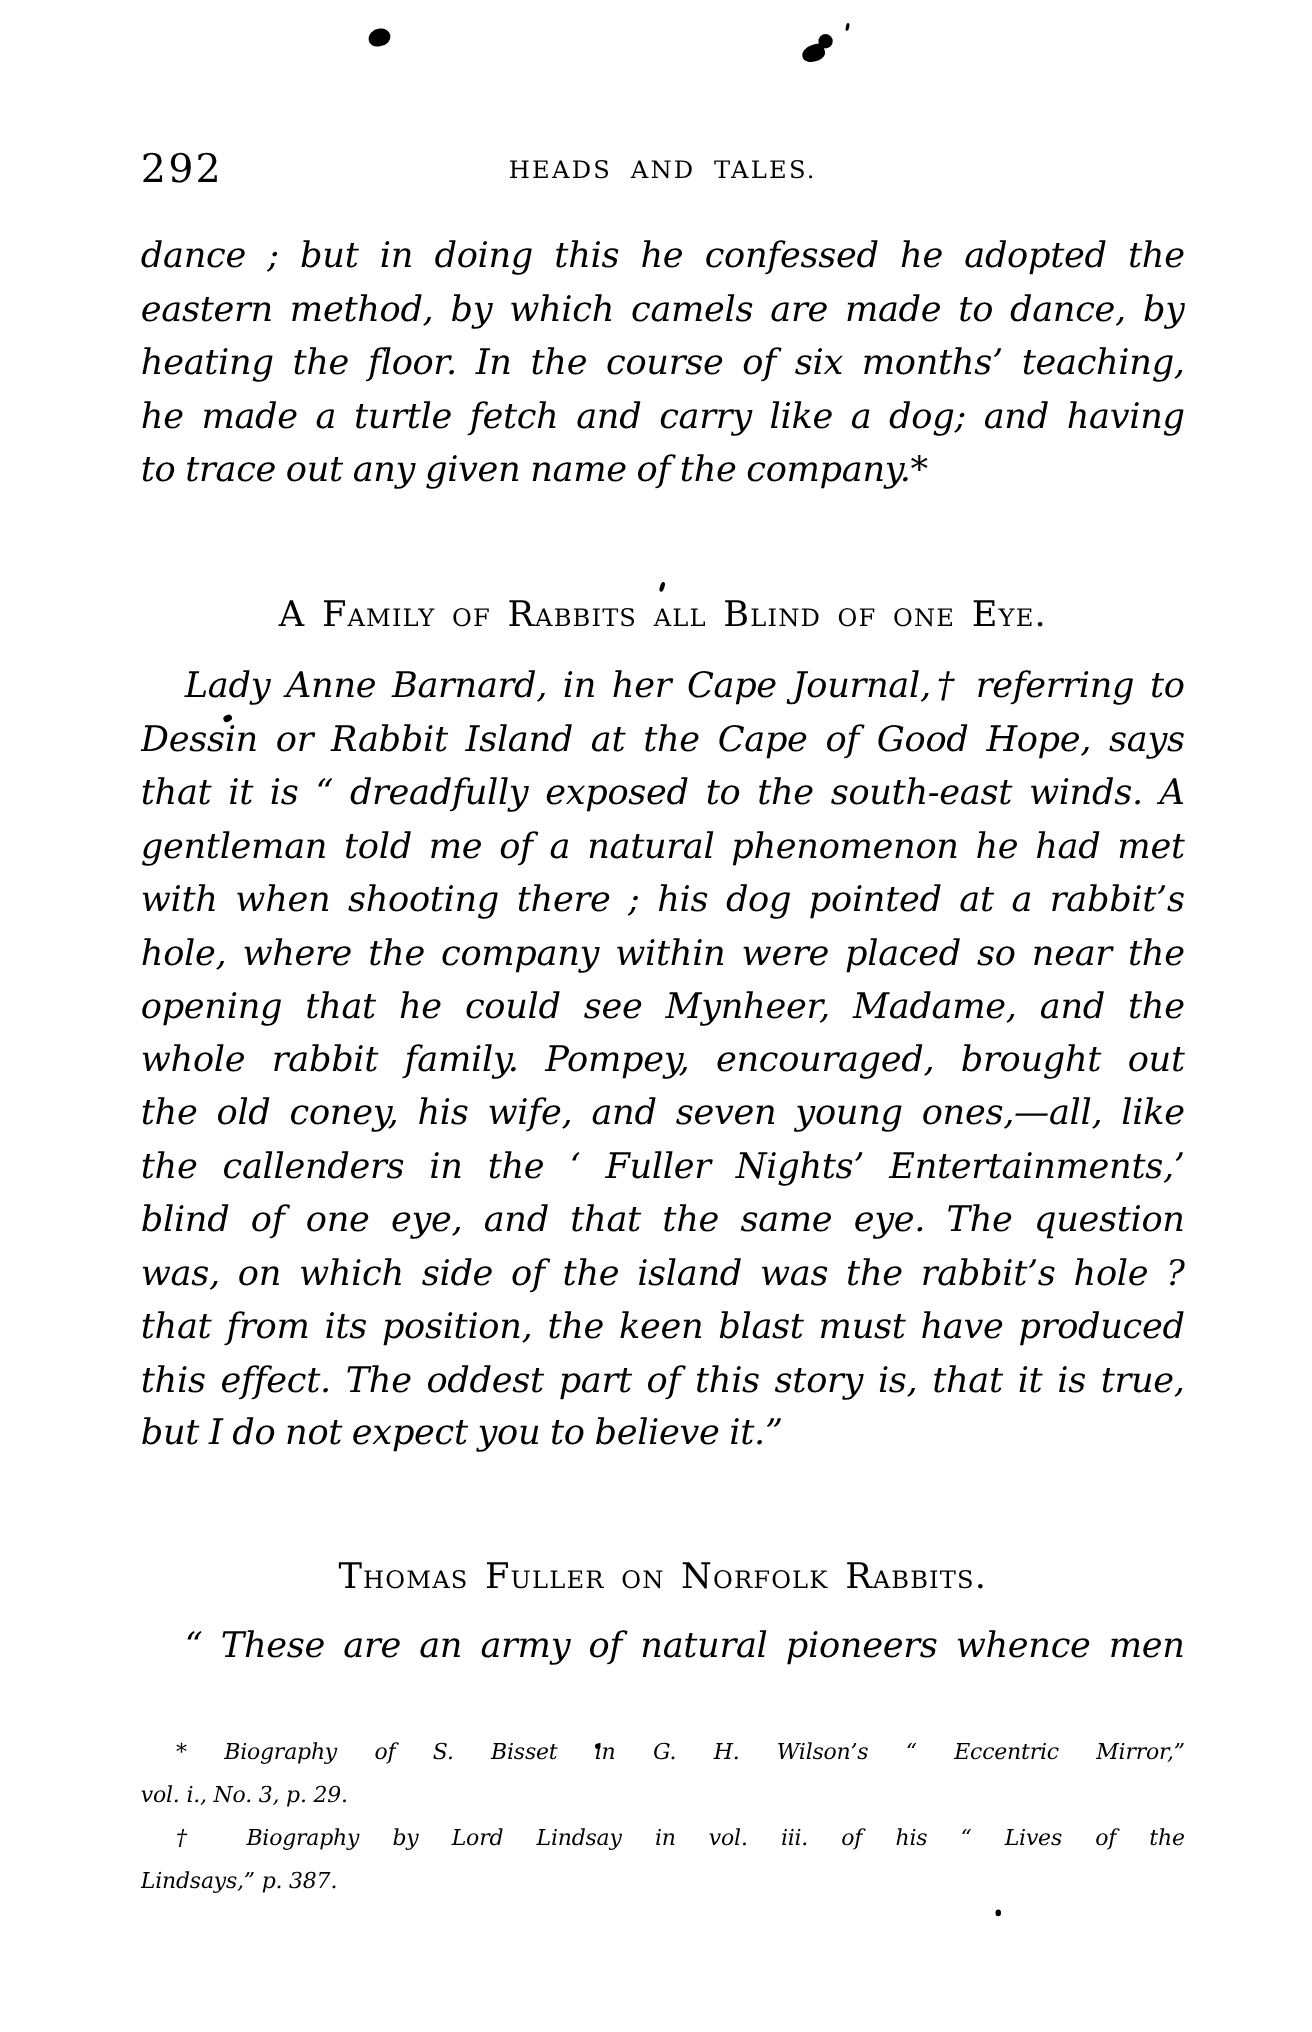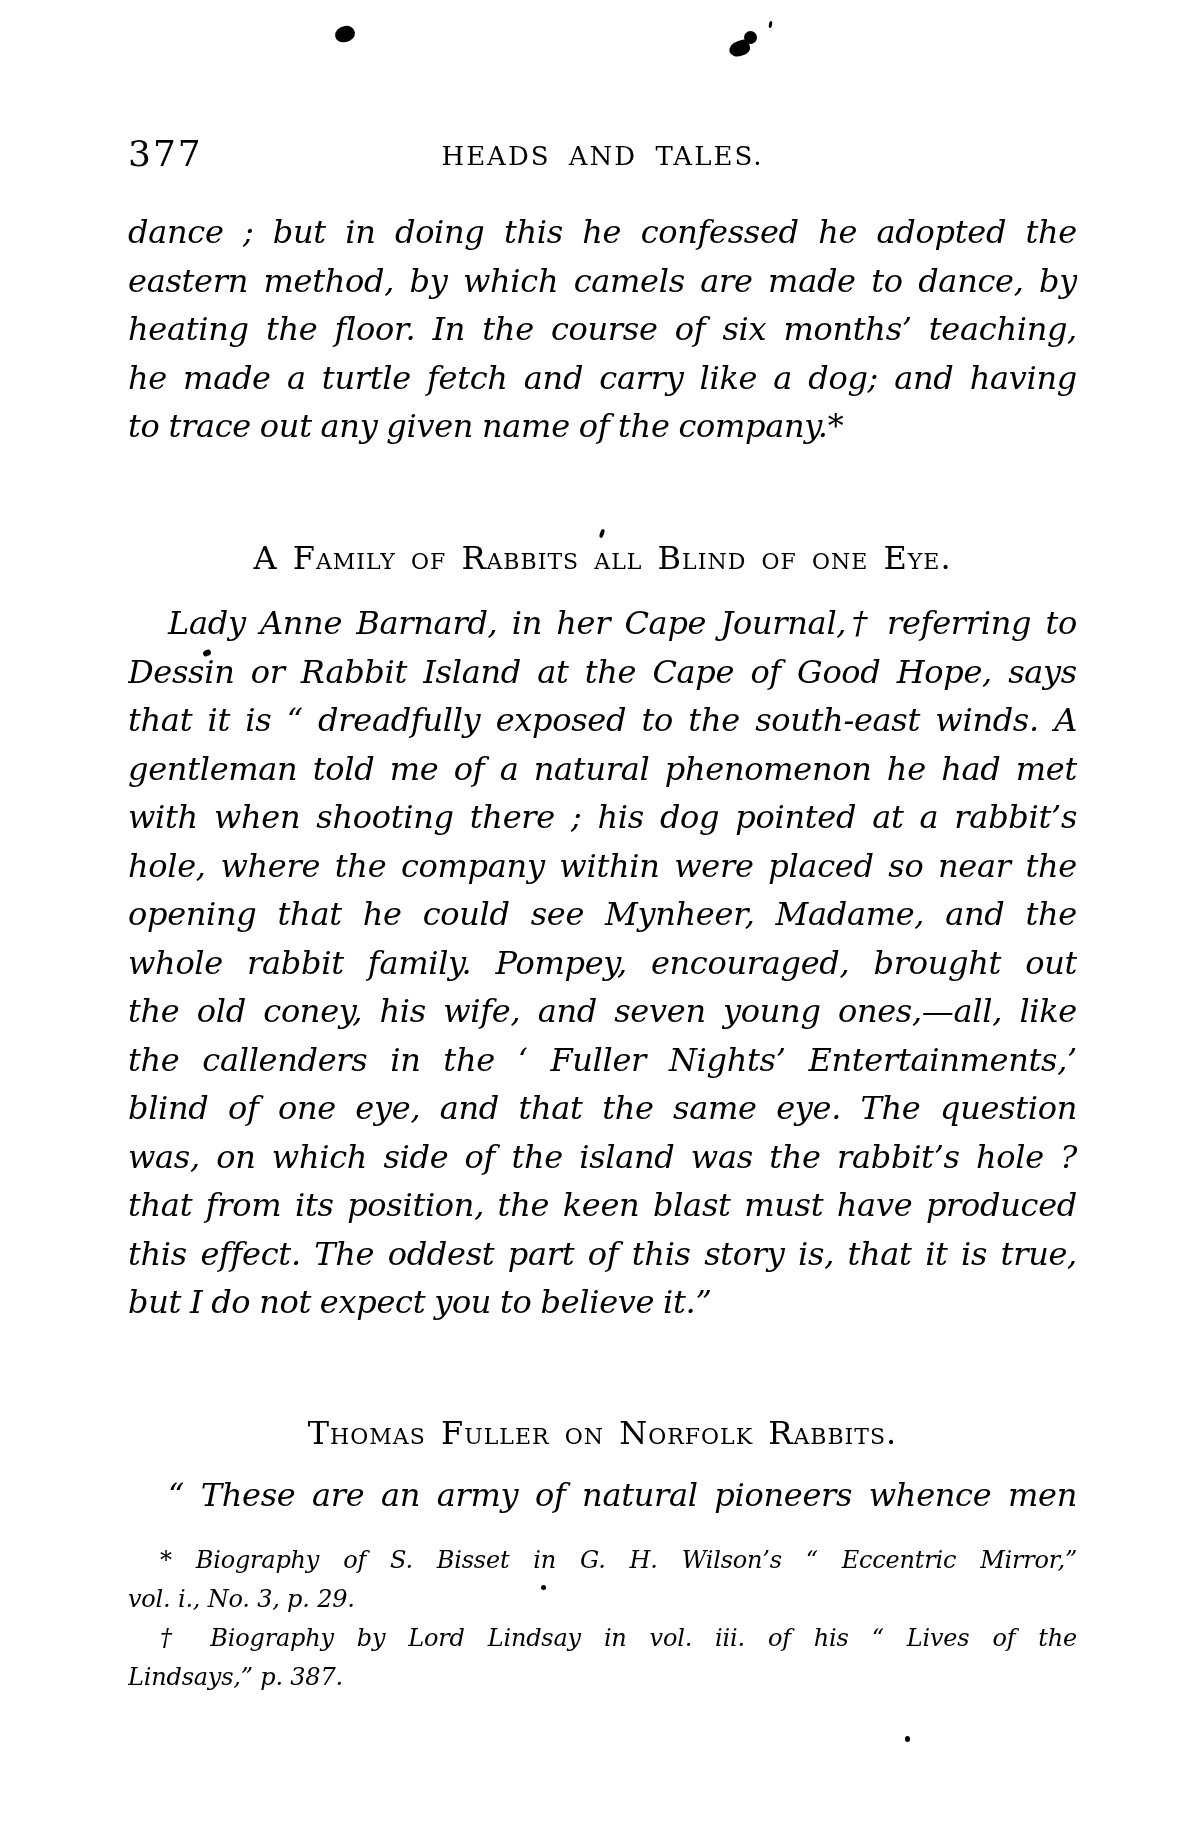--- a/index.html
+++ b/index.html
@@ -12,34 +12,34 @@
     font-family:"DejaVu Serif","Liberation Serif",serif;
     overflow:hidden;
   }
   .col{position:absolute;left:128px;width:949px;}
   .pagenum{
     position:absolute;left:128px;top:136px;
     font-size:36px;line-height:36px;letter-spacing:2px;
   }
   .running-head{
     position:absolute;left:128px;top:140px;width:949px;
-    text-align:center;font-size:26px;line-height:32px;
+    text-align:center;font-size:22px;line-height:32px;
     letter-spacing:2px;word-spacing:8px;
   }
   .para{font-size:32px;line-height:48.5px;letter-spacing:-0.3px;word-spacing:-1px;}
   .line{text-align:justify;text-align-last:justify;overflow:hidden;white-space:nowrap;font-style:italic;}
   .line.last{text-align-last:left;}
   .indent{text-indent:40px;}
   .heading{
     text-align:center;
     font-variant:small-caps;
     font-size:32px;line-height:48px;
     letter-spacing:1px;word-spacing:4px;
   }
-  .footnote{font-size:24px;line-height:39px;letter-spacing:-0.2px;}
+  .footnote{font-size:20px;line-height:39px;letter-spacing:-0.2px;margin-top:32px;}
   .fn-indent{text-indent:32px;}
   .ink{position:absolute;background:#000000;}
   .blob-a{left:335px;top:26px;width:20px;height:16px;border-radius:60% 50% 55% 45%;transform:rotate(-8deg);}
   .speck-top{left:769px;top:21px;width:3px;height:7px;border-radius:40%;transform:rotate(12deg);}
   .blob-b{left:744px;top:31px;width:13px;height:13px;border-radius:50%;}
   .blob-c{left:729px;top:41px;width:21px;height:15px;border-radius:70% 40% 55% 65%;transform:rotate(-18deg);}
   .speck-heading{left:600px;top:529px;width:4px;height:9px;border-radius:45%;transform:rotate(18deg);}
   .speck-dessin{left:203px;top:650px;width:8px;height:6px;border-radius:45%;transform:rotate(-28deg);}
   .speck-fn{left:541px;top:1585px;width:5px;height:5px;border-radius:50%;}
   .speck-bottom{left:905px;top:1736px;width:5px;height:6px;border-radius:50%;}
@@ -51,21 +51,21 @@
 
   <div class="ink blob-a"></div>
   <div class="ink speck-top"></div>
   <div class="ink blob-b"></div>
   <div class="ink blob-c"></div>
   <div class="ink speck-heading"></div>
   <div class="ink speck-dessin"></div>
   <div class="ink speck-fn"></div>
   <div class="ink speck-bottom"></div>
 
-  <div class="pagenum">377</div>
+  <div class="pagenum">292</div>
   <div class="running-head">HEADS AND TALES.</div>
 
   <div class="col para" style="top:208px">
     <div class="line">dance ; but in doing this he confessed he adopted the</div>
     <div class="line">eastern method, by which camels are made to dance, by</div>
     <div class="line">heating the floor. In the course of six months’ teaching,</div>
     <div class="line">he made a turtle fetch and carry like a dog; and having</div>
     <div class="line last">to trace out any given name of the company.*</div>
   </div>
 

